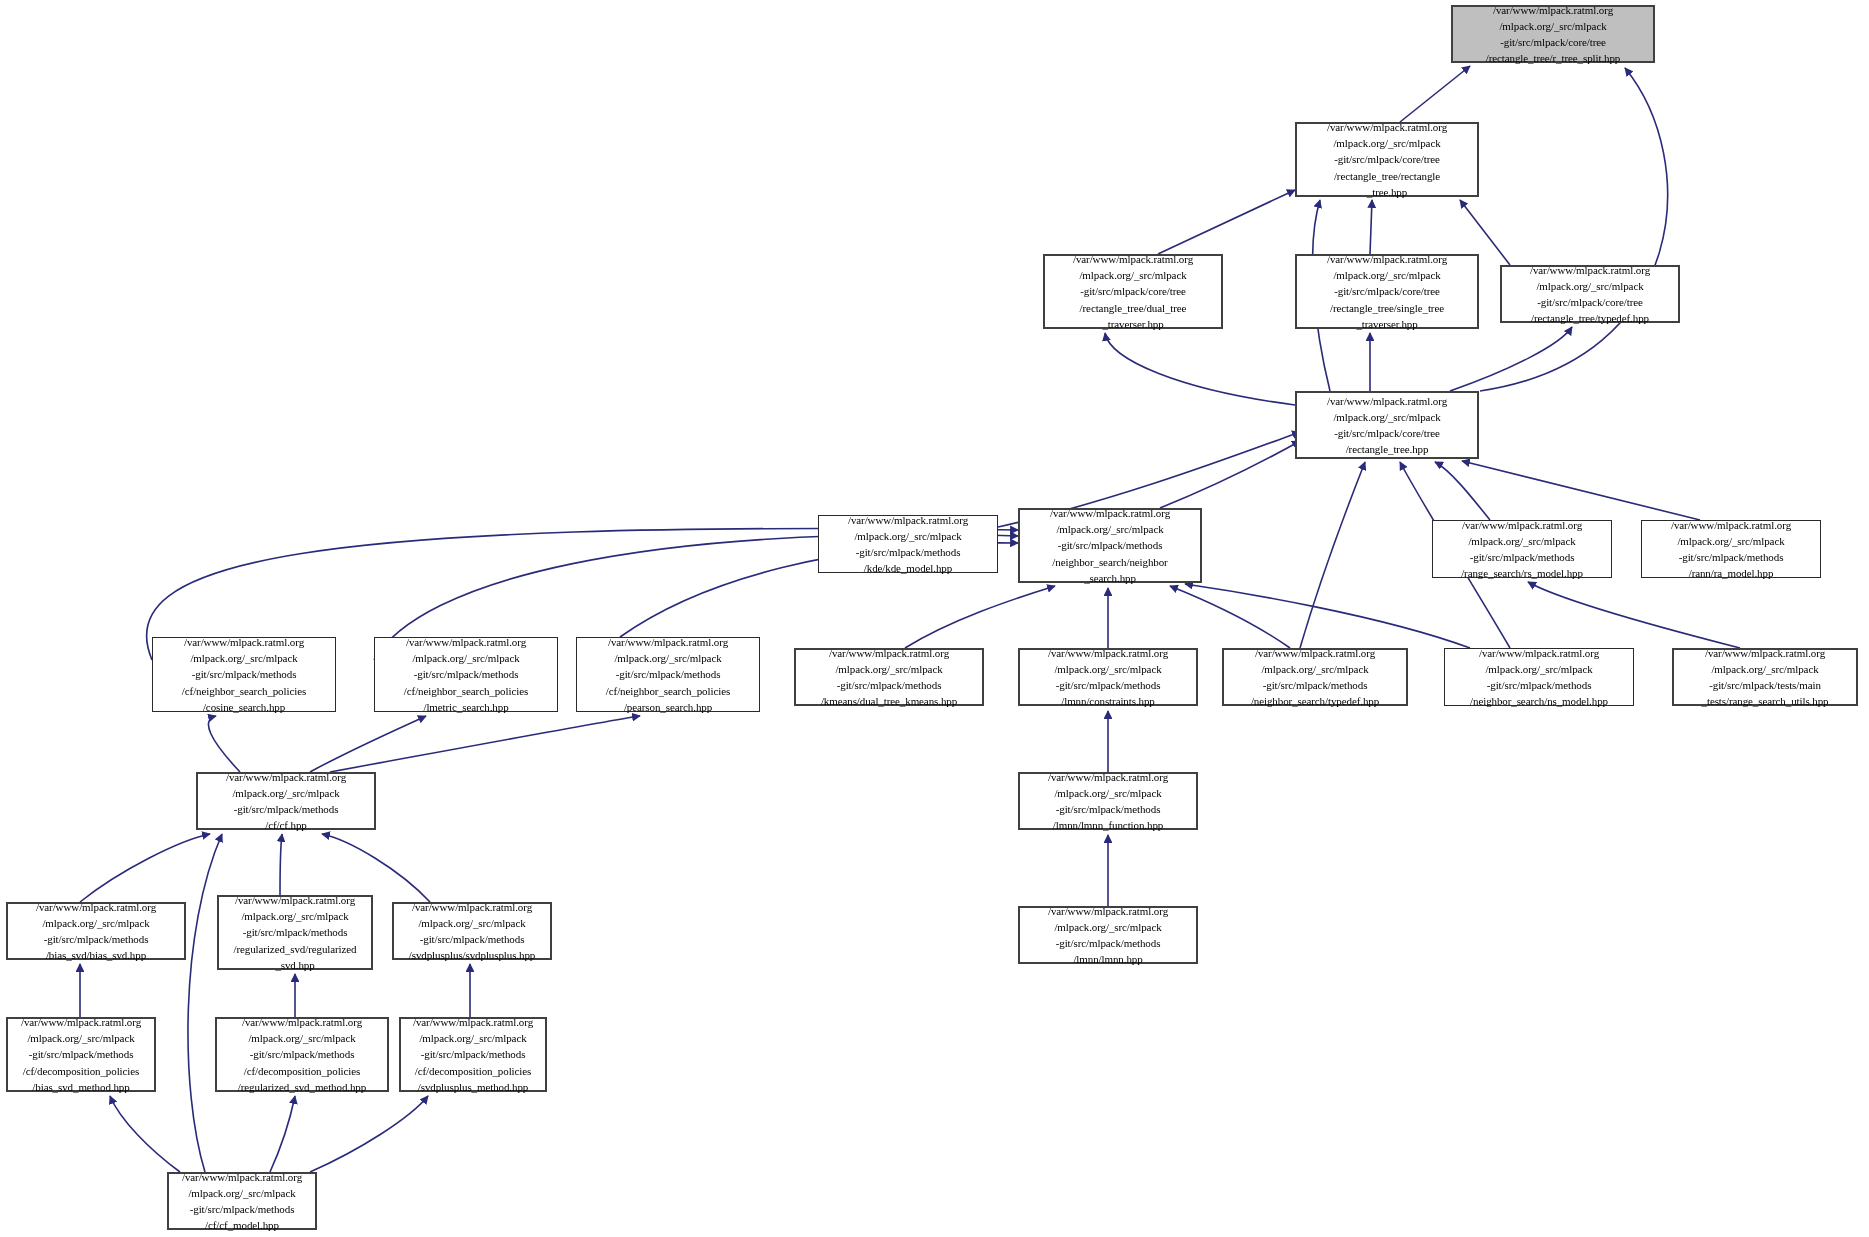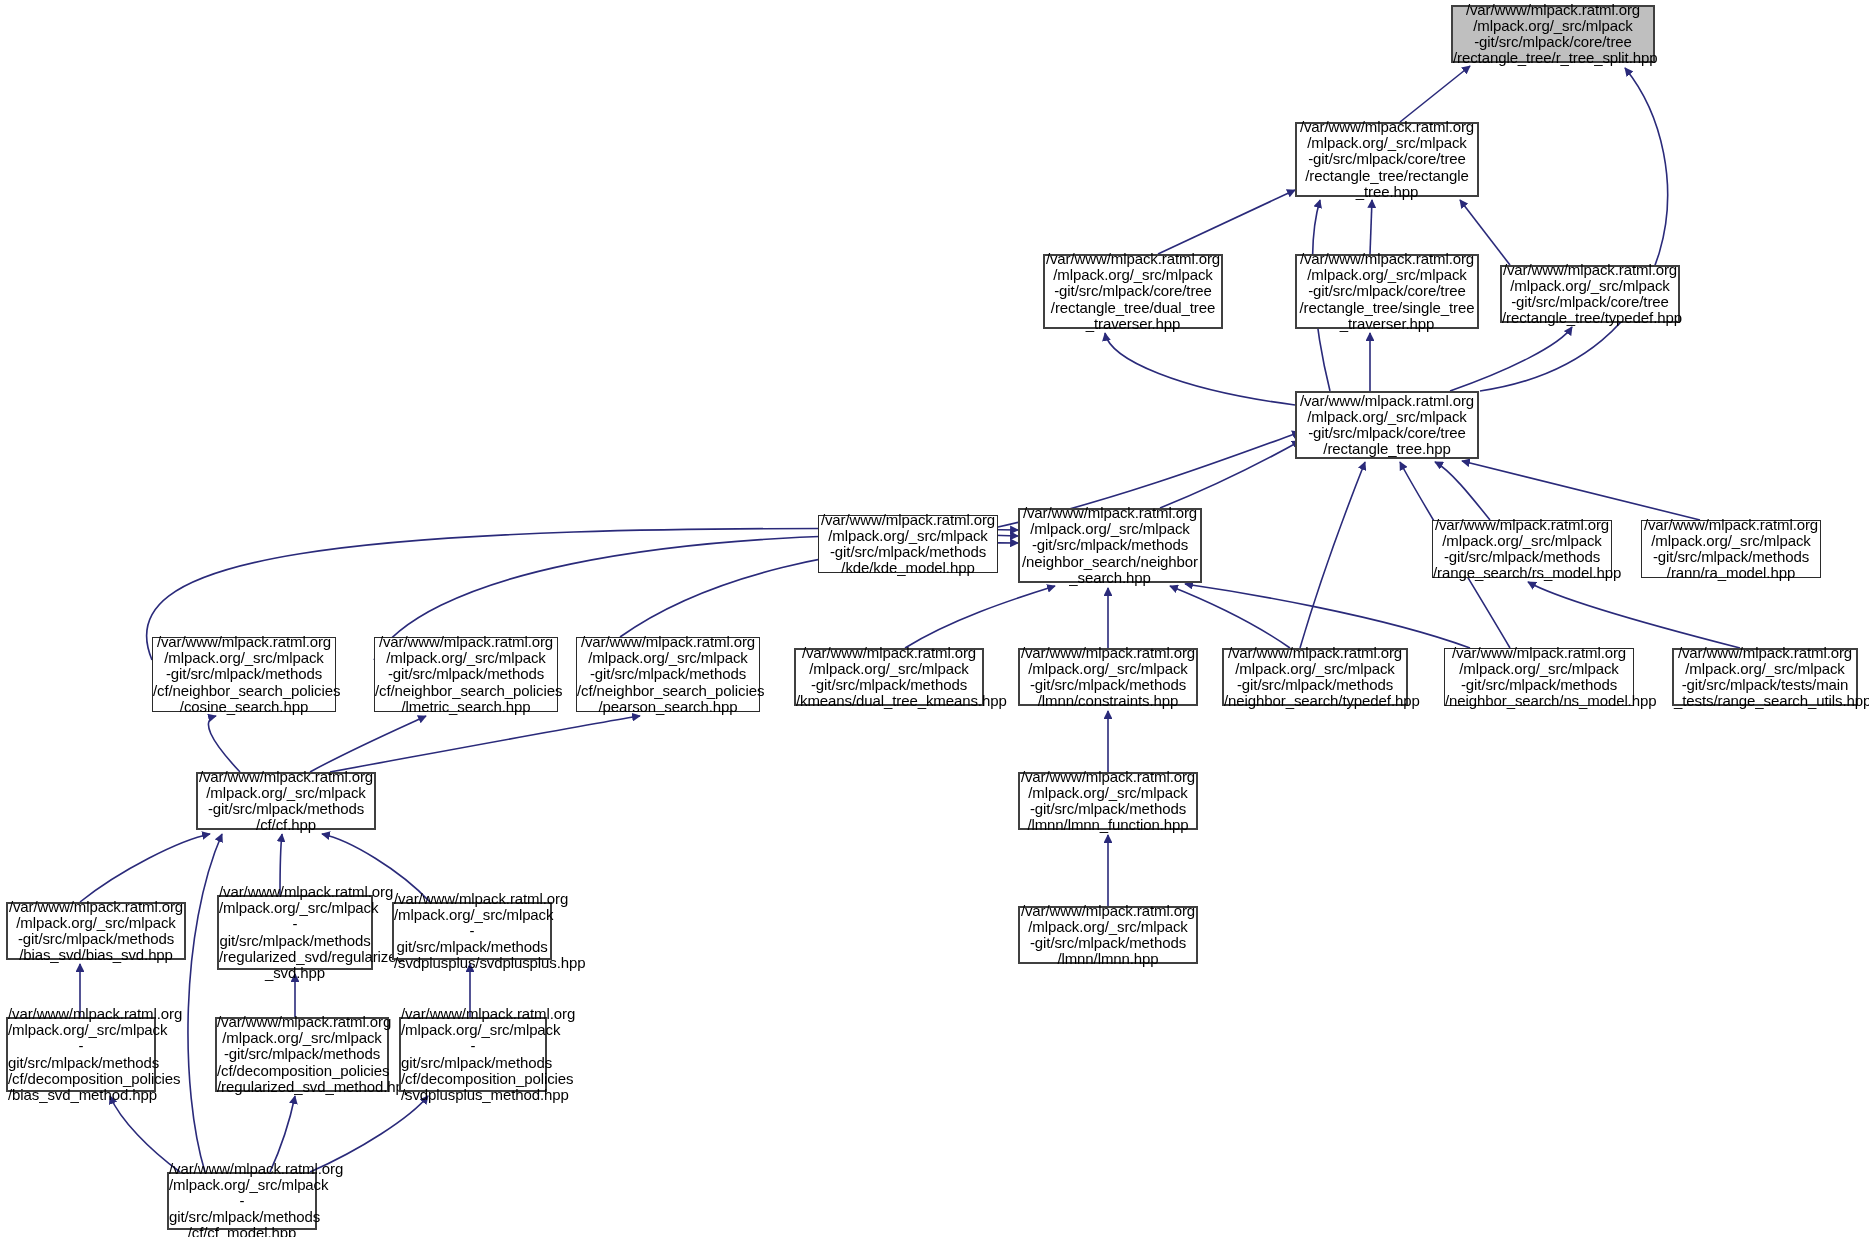--- a/index.html
+++ b/index.html
@@ -22,30 +22,31 @@
     width: 1869px;
     height: 1237px;
     pointer-events: none;
   }
   .node {
     position: absolute;
     box-sizing: border-box;
     border: 1px solid #2b2b2b;
     background: #ffffff;
     color: #000000;
-    font-size: 15px;
+    font-size: 11px;
     line-height: 16.1px;
     text-align: center;
     display: flex;
     flex-direction: column;
     align-items: center;
     justify-content: center;
     white-space: pre-line;
     letter-spacing: -0.1px;
     z-index: 2;
+    font-family: Liberation Serif, serif;
   }
   .node.root {
     background: #bfbfbf;
     border: 1px solid #2b2b2b;
   }
   .node.thick {
     border-width: 2px;
     border-color: #404040;
   }
   .node span {

